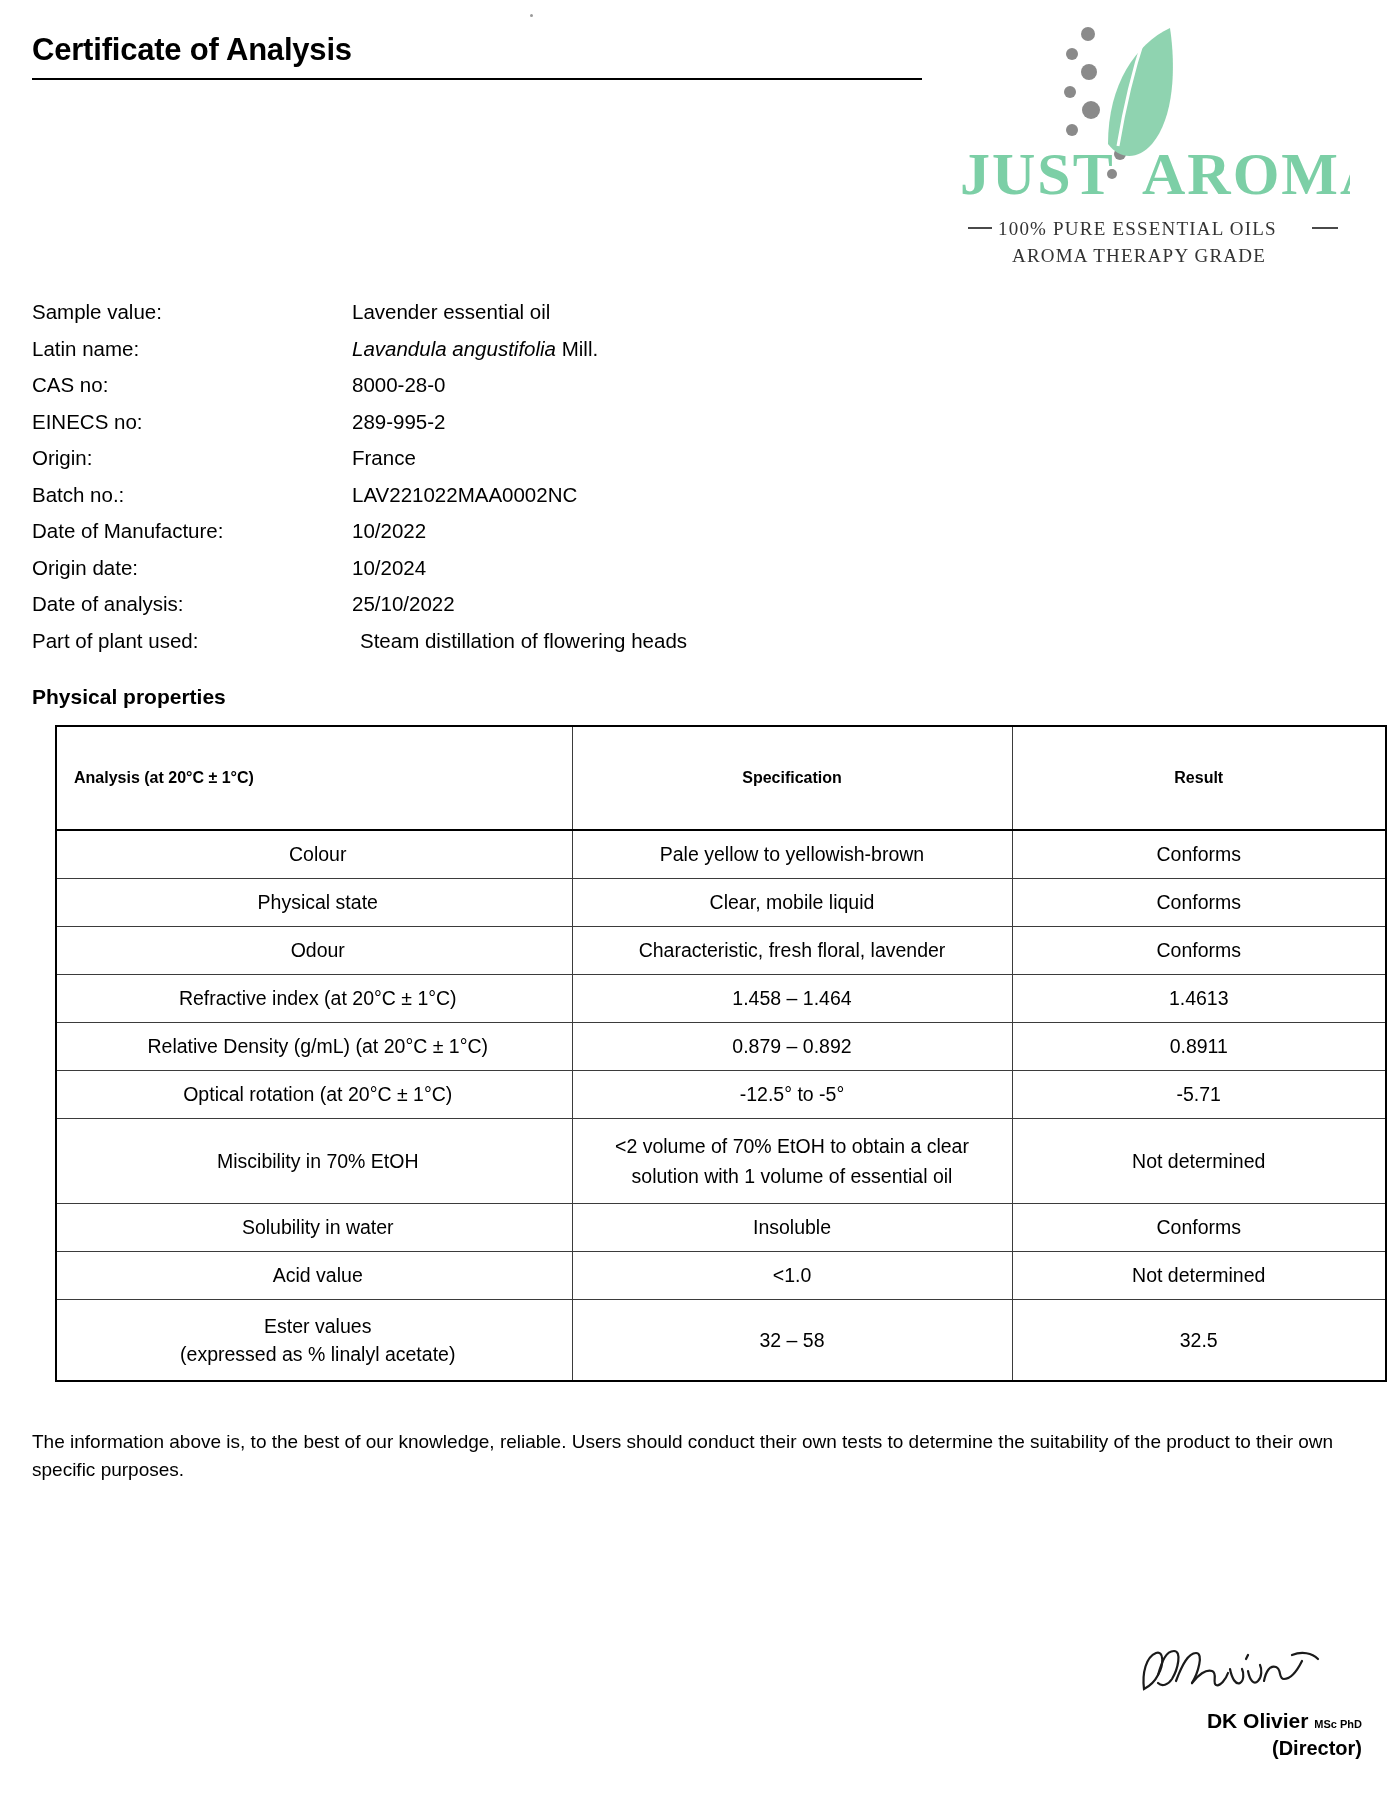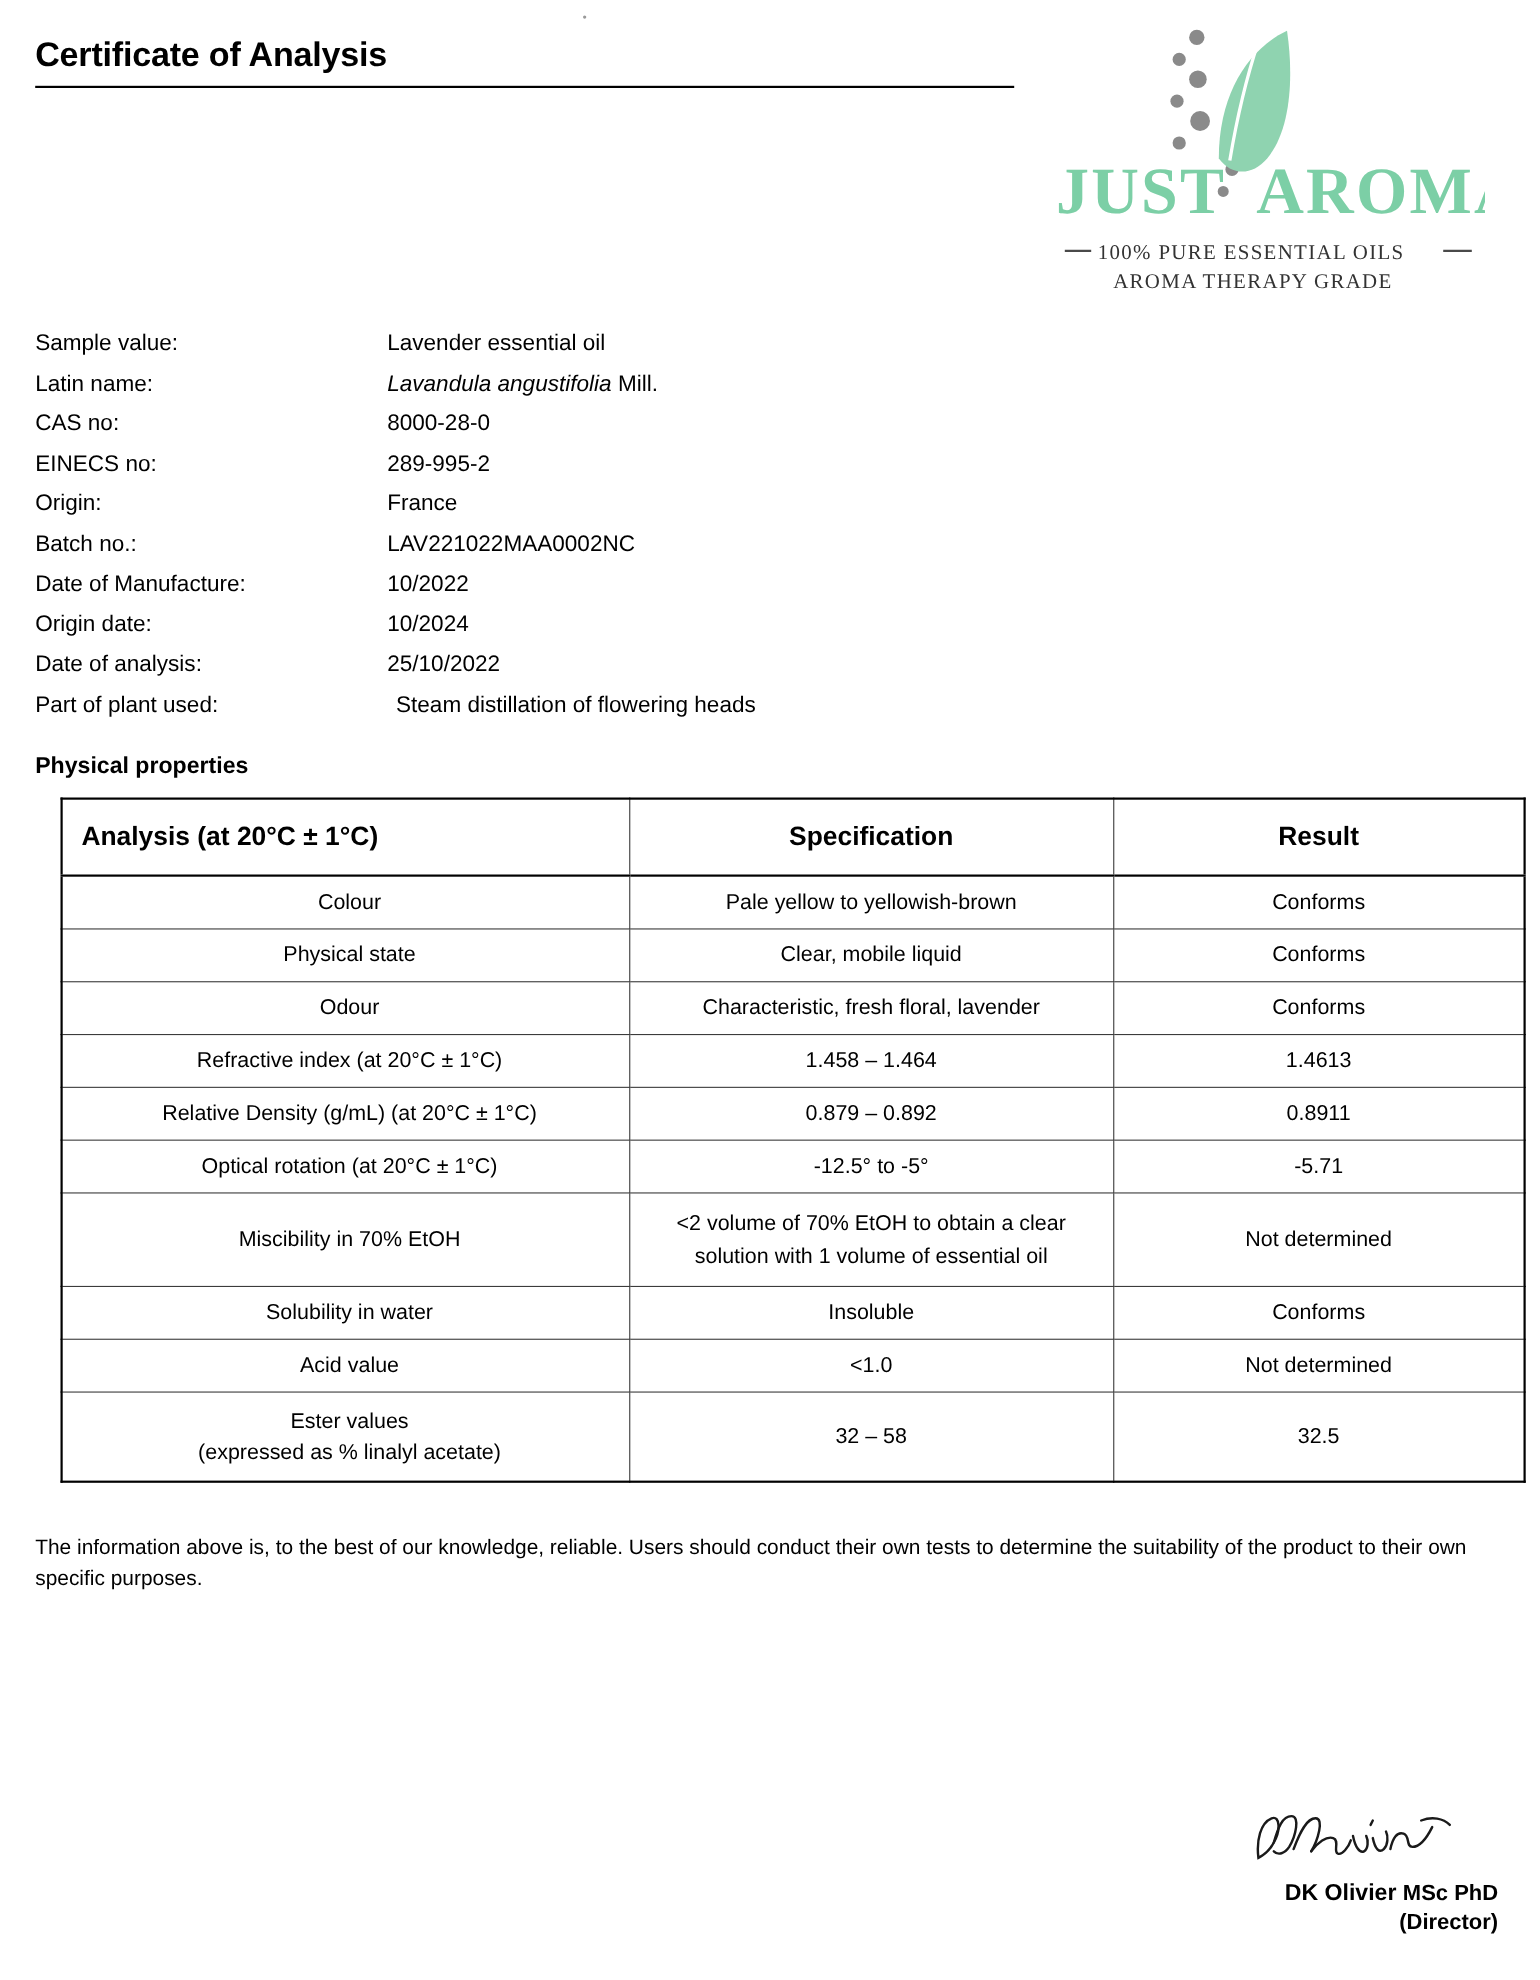--- a/index.html
+++ b/index.html
@@ -97,23 +97,23 @@
   }
   table.props td, table.props th {
     border: 1px solid #3b3b3b;
     vertical-align: middle;
     font-size: 19.5px;
     font-weight: normal;
     padding: 12px 10px;
   }
   table.props thead th {
     font-weight: bold;
-    font-size: 24px;
+    font-size: 16px;
     border-bottom: 2px solid #000;
-    padding: 20px 10px;
+    padding: 42px 10px;
   }
   table.props thead th.c1 { text-align: left; padding-left: 17px; }
   table.props thead th.c2, table.props thead th.c3 { text-align: center; }
   table.props tbody td.c1 { text-align: center; padding-left: 17px; }
   table.props tbody td.c2, table.props tbody td.c3 { text-align: center; }
   table.props { border: 2px solid #000; }
   .col1 { width: 516px; }
   .col2 { width: 440px; }
   .col3 { width: 374px; }
   td.tall { line-height: 30px; }
@@ -136,21 +136,21 @@
   .signature-mark {
     height: 70px;
     position: relative;
   }
   .signature-mark svg { position: absolute; right: 30px; bottom: 0; }
   .sign-name {
     font-size: 21px;
     font-weight: bold;
     margin-top: 4px;
   }
-  .sign-name .small { font-size: 20px; }
+  .sign-name .small { font-size: 11px; }
   .sign-role {
     font-size: 20px;
     font-weight: bold;
     margin-top: 4px;
   }
   .dot-artifact {
     position: absolute;
     left: 530px;
     top: 14px;
     width: 3px;

